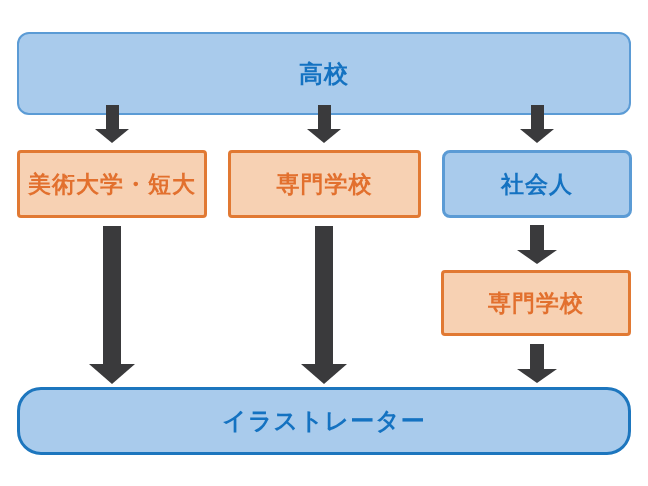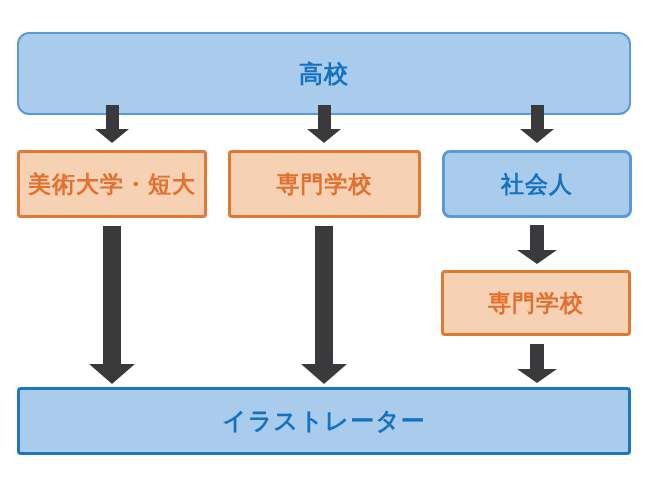--- a/index.html
+++ b/index.html
@@ -41,21 +41,21 @@
     border: 2px solid var(--blue-border);
     border-radius: 12px;
     color: var(--blue-text);
   }
   .node.blue.mid {
     border-width: 3px;
     border-radius: 8px;
   }
   .node.blue.strong {
     border: 3px solid var(--blue-border-strong);
-    border-radius: 4px;
+    border-radius: 24px;
   }
   .node.orange {
     background: var(--orange-fill);
     border: 3px solid var(--orange-border);
     border-radius: 4px;
     color: var(--orange-text);
   }
   .fs-lg { font-size: 24px; }
   .fs-md { font-size: 23px; }
   .arrow {

